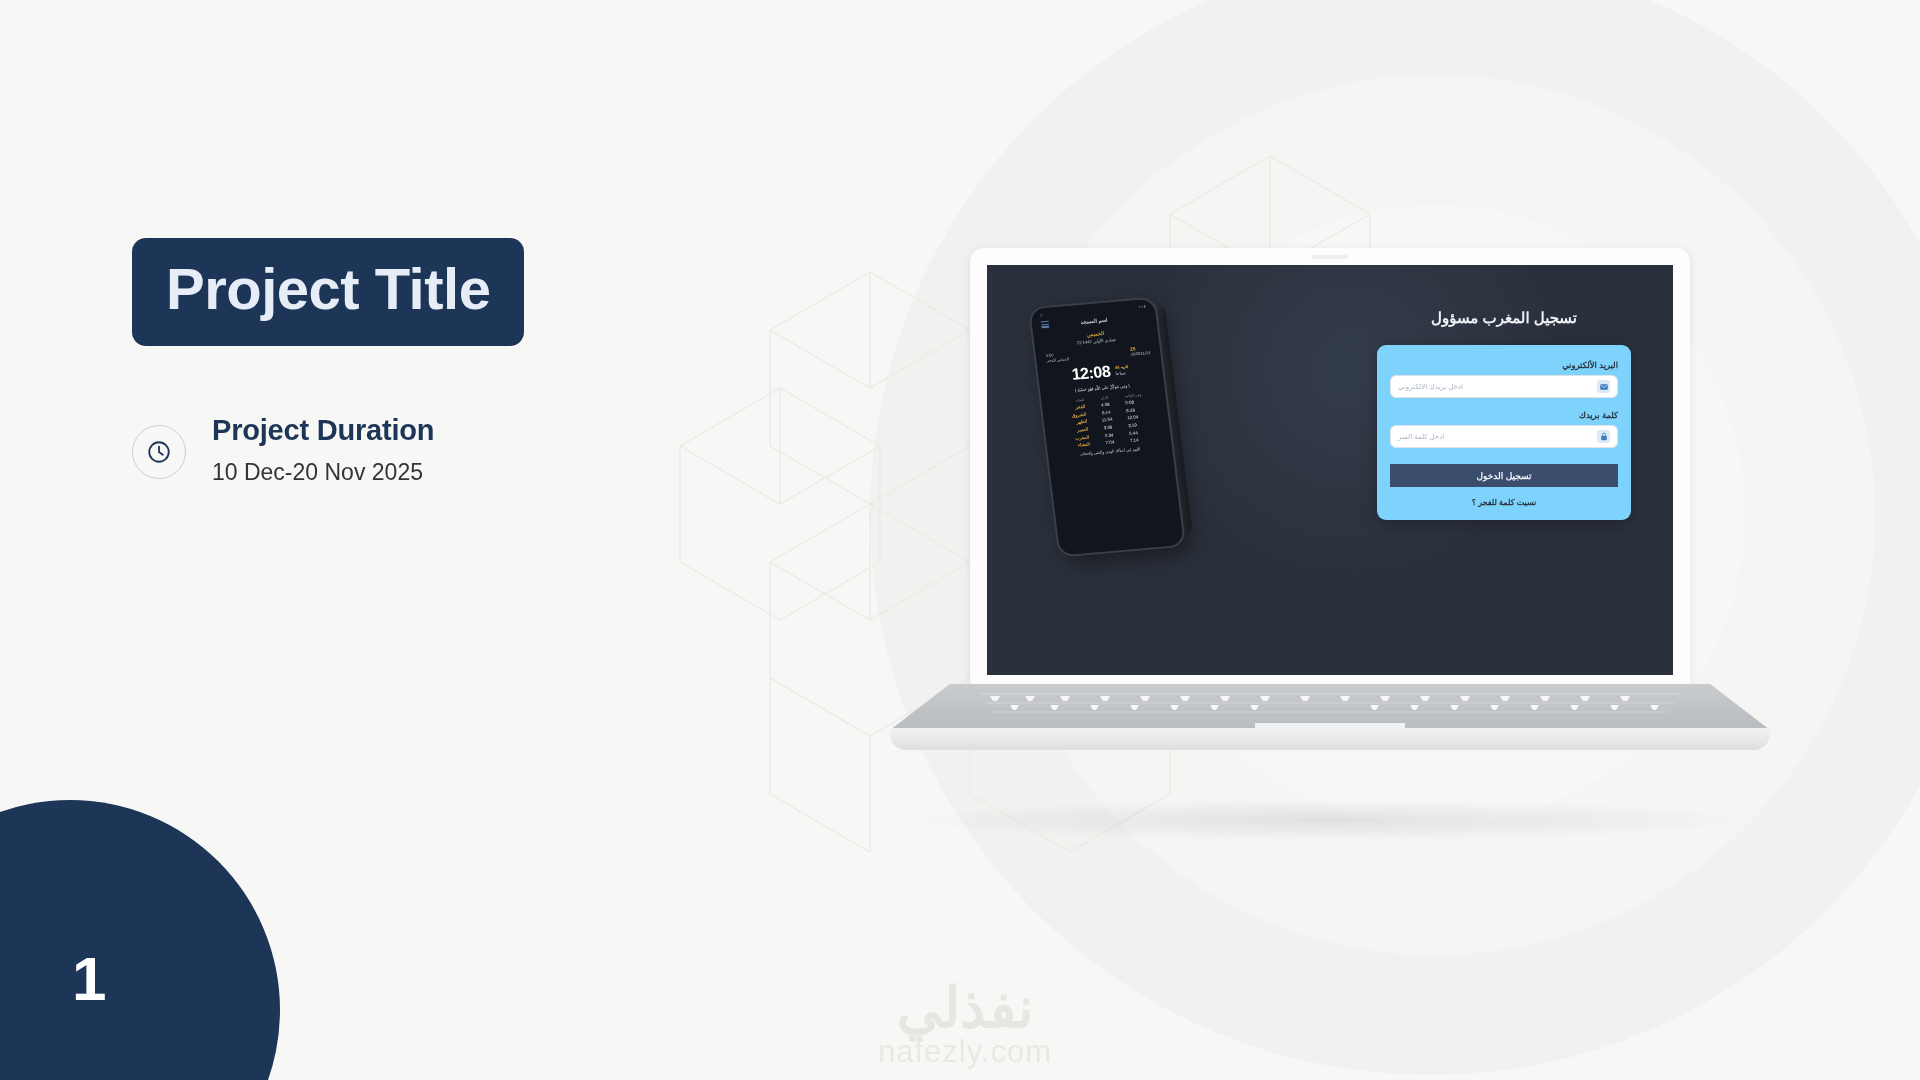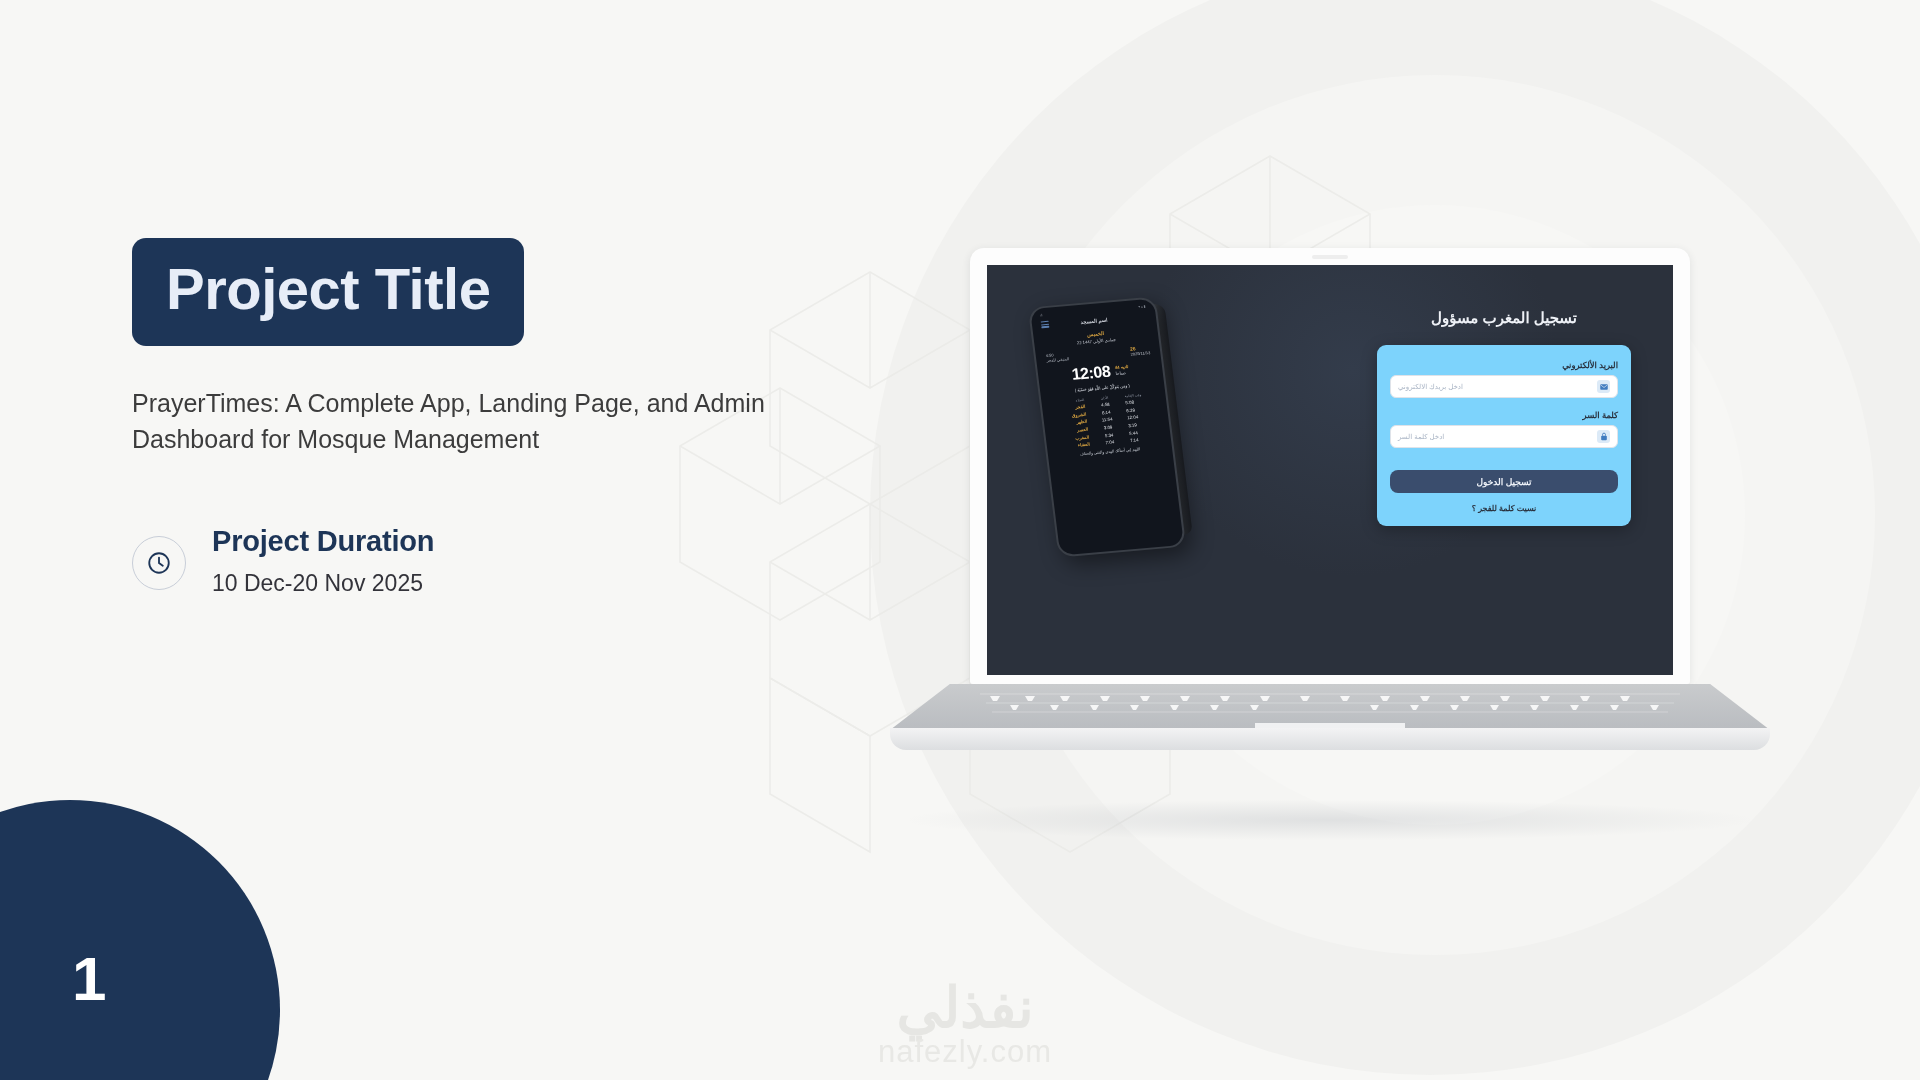--- a/index.html
+++ b/index.html
@@ -303,26 +303,26 @@
     border-radius:3px;
     background:#dceaf7;
     display:flex; align-items:center; justify-content:center;
     flex:0 0 auto;
   }
   .login-btn {
     width:100%; height:23px;
     background:#3a4d6d;
     color:#eef2f8;
     border:none;
-    border-radius:8px;
+    border-radius:0;
     font-size:9px;
     font-weight:bold;
     font-family:inherit;
     cursor:pointer;
-    margin-top:10px;
+    margin-top:4px;
   }
   .forgot {
     text-align:center;
     font-size:8px;
     color:#2a3340;
     font-weight:bold;
     margin-top:11px;
     cursor:pointer;
   }
 
@@ -361,21 +361,20 @@
         <path d="M650 474 L650 590 M550 532 L650 590 L750 532"></path>
         <path d="M150 648 L250 706 L250 822 L150 764 Z"></path>
       </g>
     </svg>
   </div>
 
   <div class="left-col">
 
     <div class="title-badge">Project Title</div>
 
-    <div class="subtitle">PrayerTimes: A Complete App, Landing Page, and Admin Dashboard for Mosque Management</div>
 
     <div class="duration-block">
       <div class="clock-badge">
         <svg width="26" height="26" viewBox="0 0 24 24" fill="none" stroke="#1d3557" stroke-width="1.7" stroke-linecap="round">
           <circle cx="12" cy="12" r="9"></circle>
           <path d="M12 7 L12 12 L15.5 14.5"></path>
         </svg>
       </div>
       <div class="duration-text">
         <div class="d-title">Project Duration</div>
@@ -491,21 +490,21 @@
             <div class="field-box">
               <span class="field-ph">ادخل بريدك الالكتروني</span>
               <span class="fld-icon">
                 <svg width="8" height="6" viewBox="0 0 16 12">
                   <rect x="0.5" y="0.5" width="15" height="11" rx="1.5" fill="#3f7bbf"></rect>
                   <path d="M1.5 2 L8 7 L14.5 2" stroke="#ffffff" stroke-width="1.2" fill="none"></path>
                 </svg>
               </span>
             </div>
 
-            <div class="field-label">كلمة السر</div>
+            <div class="field-label">كلمة بريدك</div>
             <div class="field-box">
               <span class="field-ph">ادخل كلمة السر</span>
               <span class="fld-icon">
                 <svg width="8" height="9" viewBox="0 0 14 16">
                   <rect x="2" y="6.5" width="10" height="8" rx="1.6" fill="#3f7bbf"></rect>
                   <path d="M4.4 6.5 V4.6 a2.6 2.6 0 0 1 5.2 0 V6.5" stroke="#3f7bbf" stroke-width="1.6" fill="none"></path>
                 </svg>
               </span>
             </div>
 

